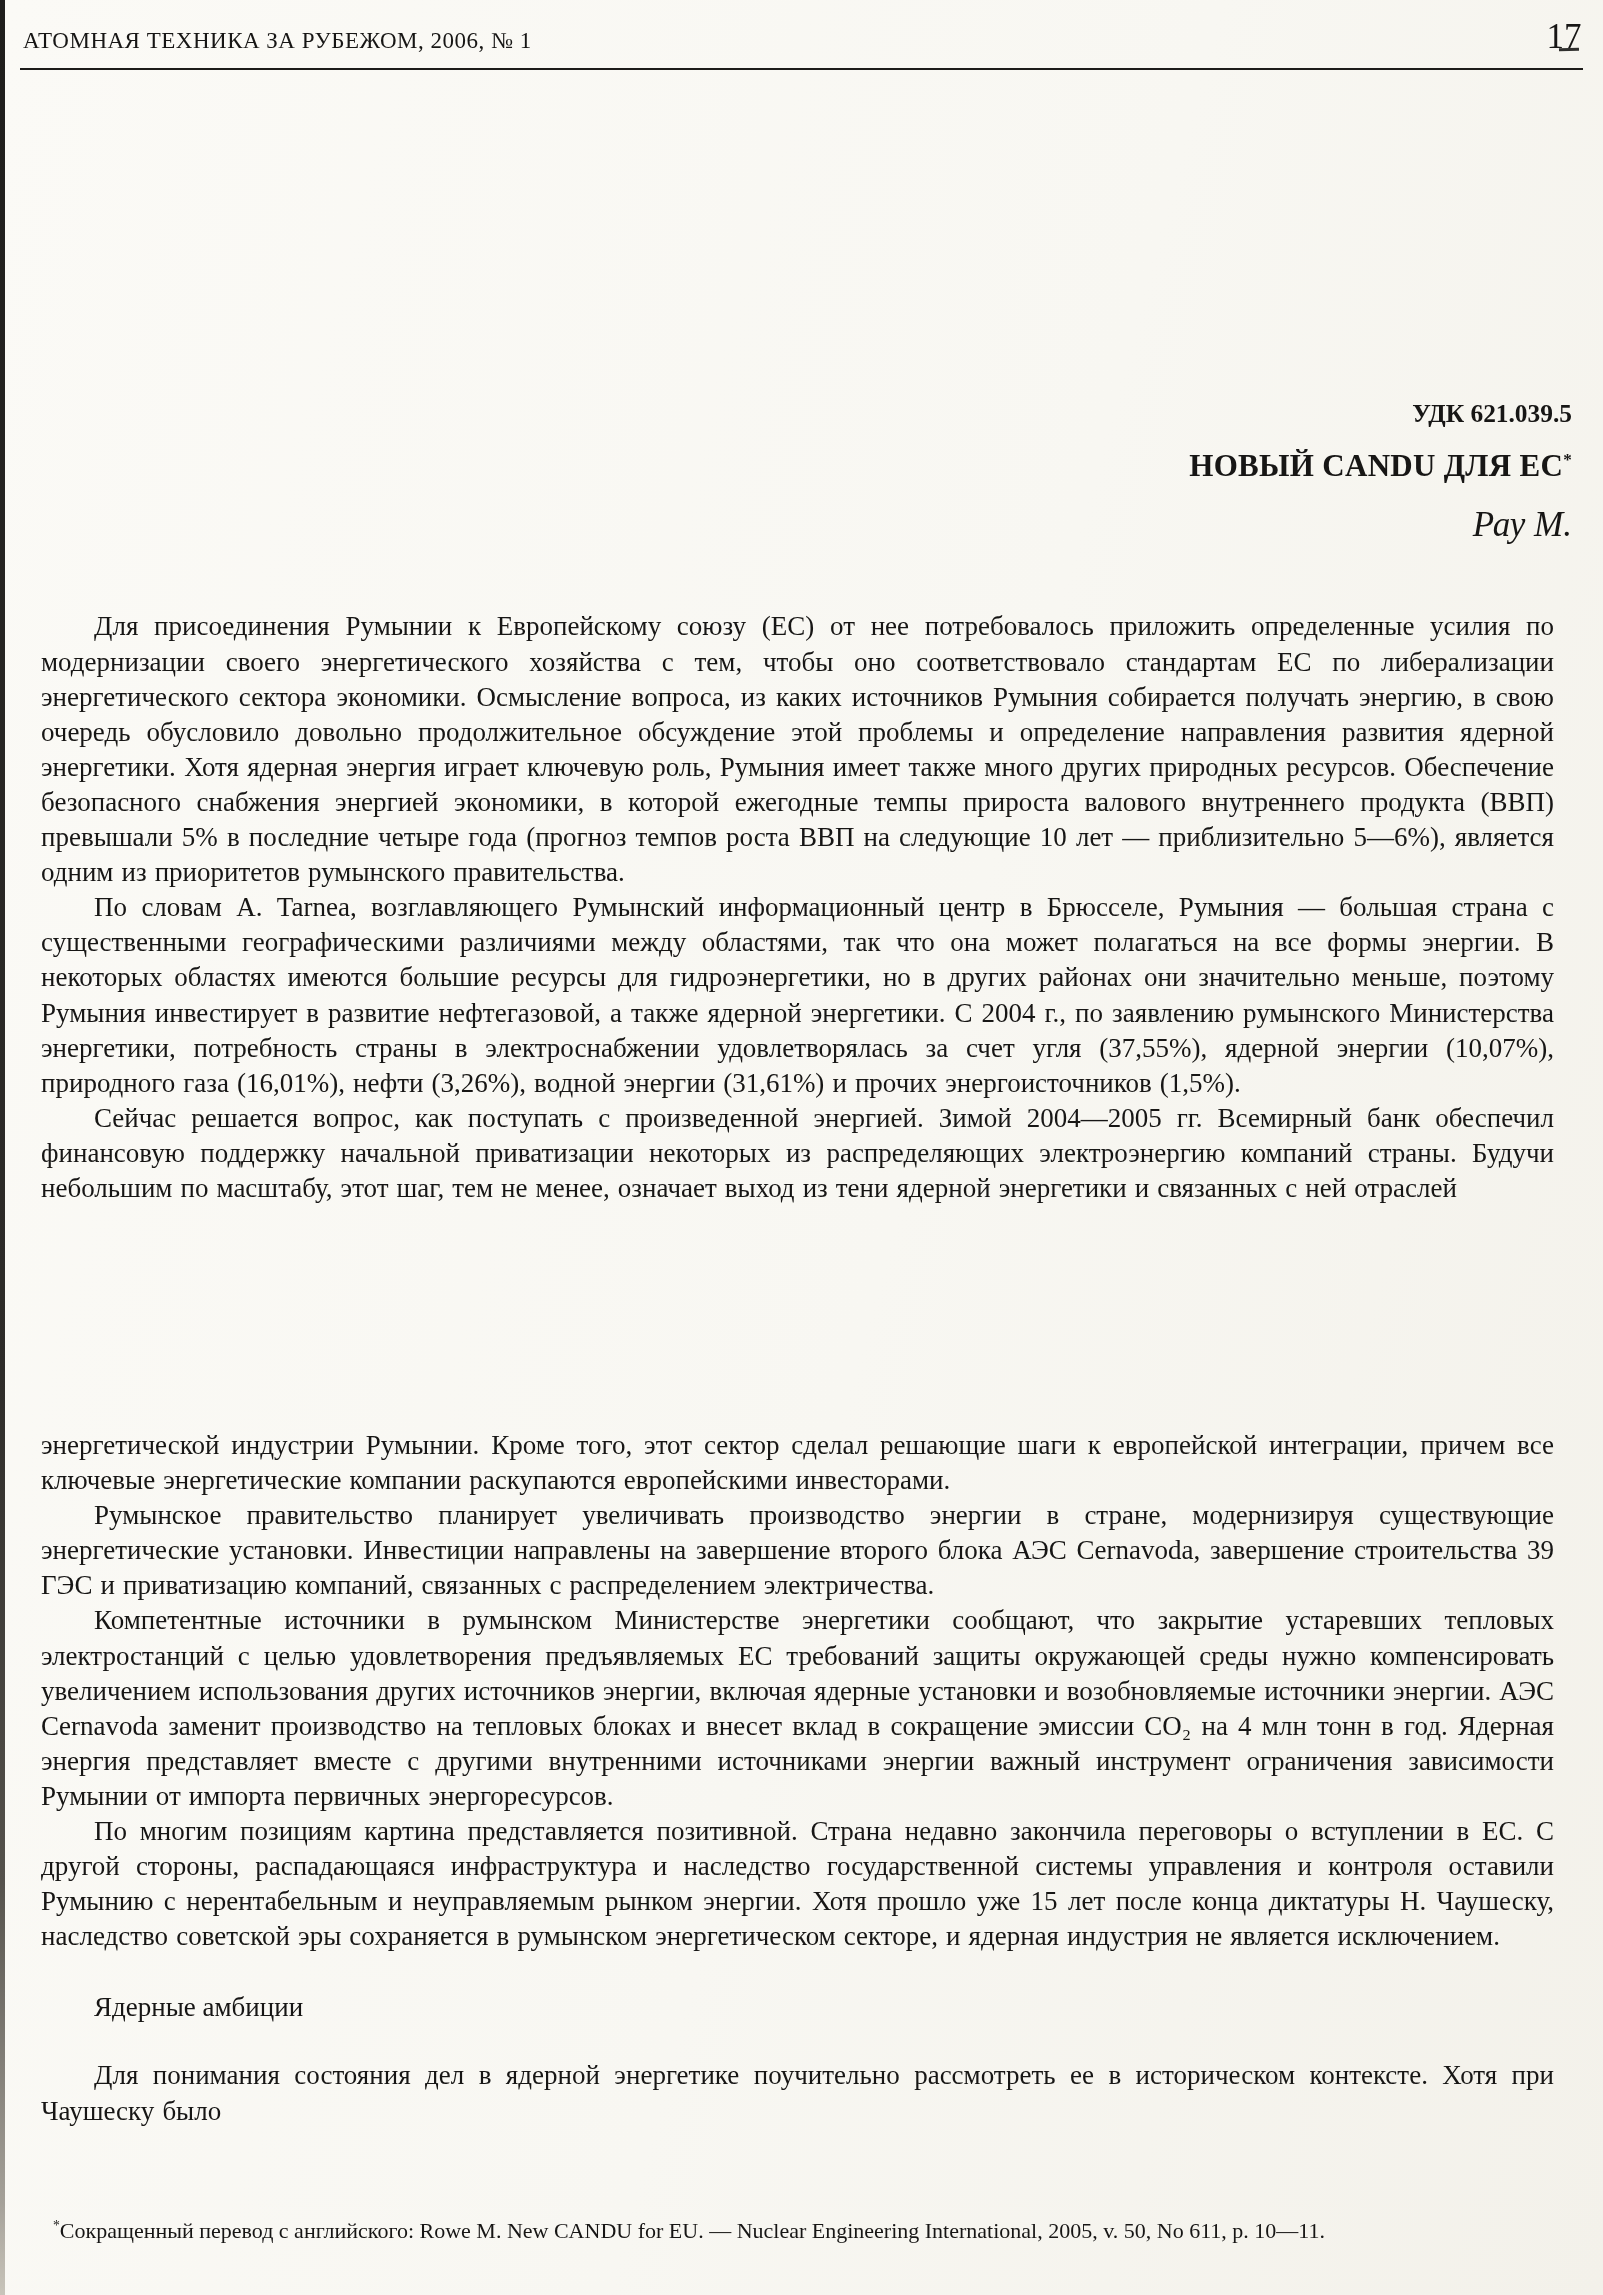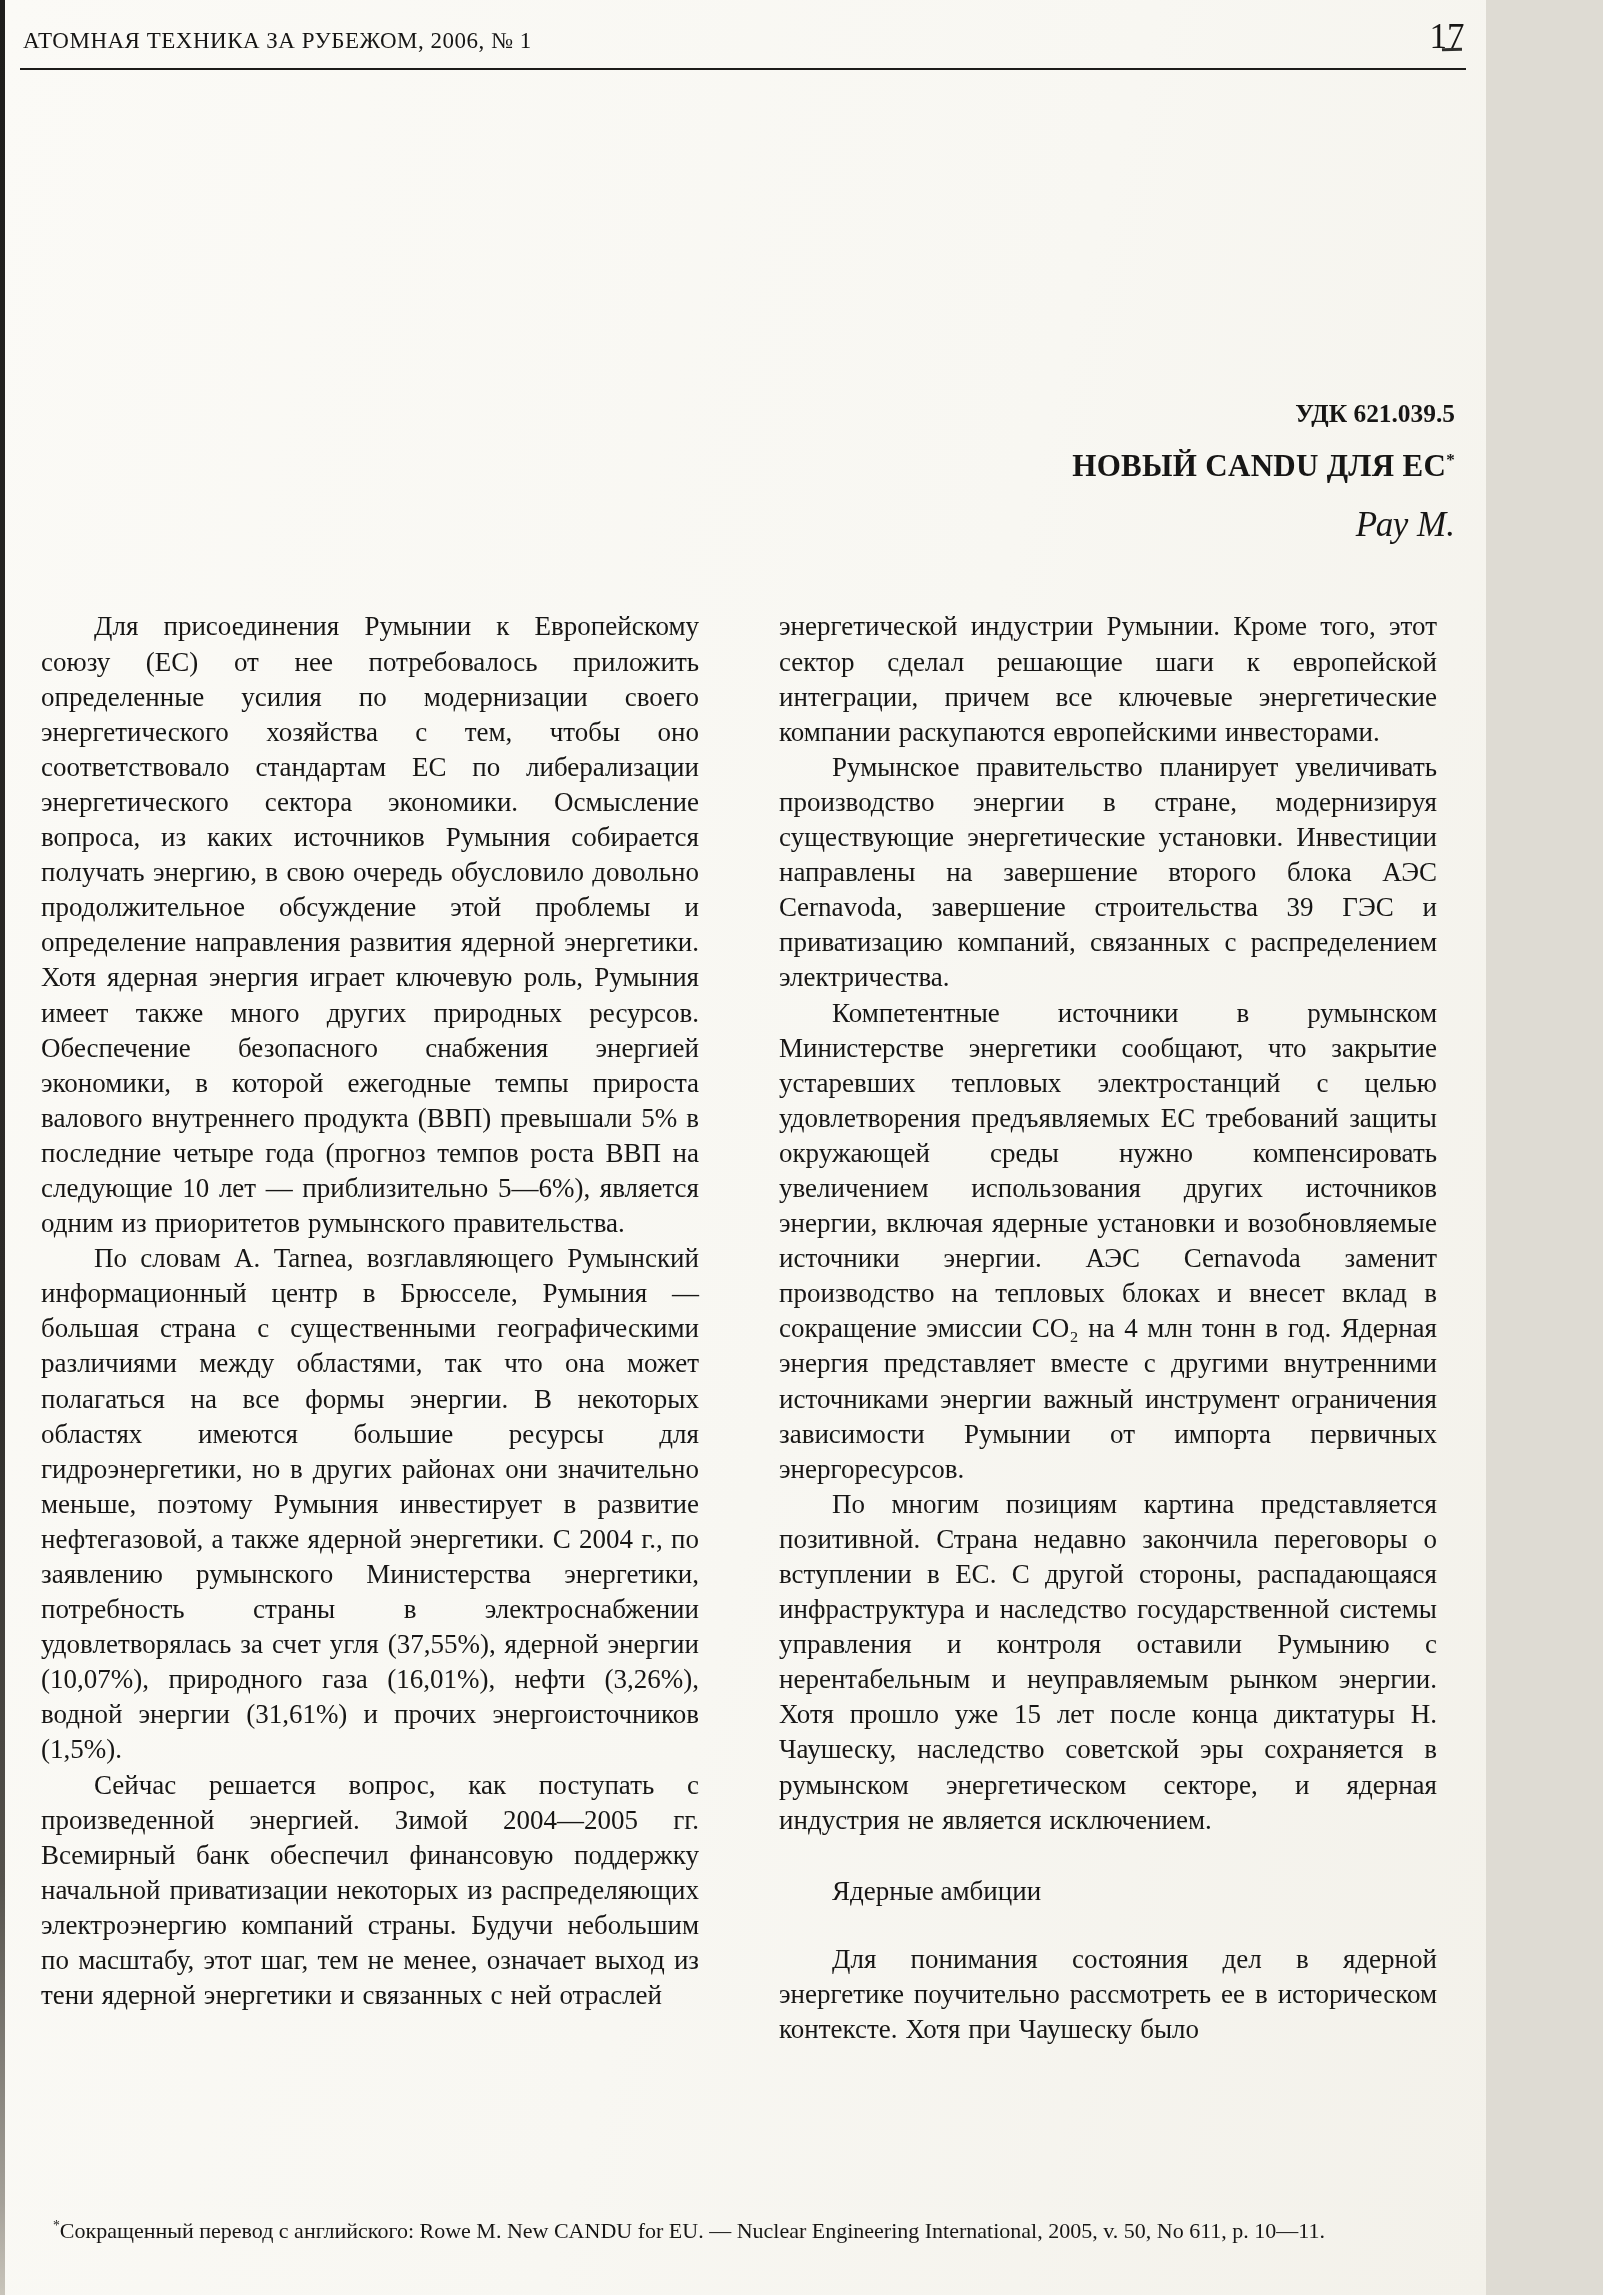--- a/index.html
+++ b/index.html
@@ -4,21 +4,21 @@
 <style>
   * { box-sizing: border-box; }
   html, body { margin: 0; padding: 0; }
   body {
     width: 1603px; height: 2295px;
     background: #dedbd3;
     font-family: "Liberation Serif", "DejaVu Serif", serif;
   }
   .page {
     position: relative;
-    width: 1486px; height: 2295px;
+    width: 1603px; height: 2295px;
     background: linear-gradient(105deg, #fbfaf6 0%, #f8f7f2 55%, #f3f1ea 100%);
     color: #171615;
     overflow: hidden;
   }
   
   .scan-edge {
     position: absolute; left: 0; top: 0; width: 4.7px; height: 100%;
     background: linear-gradient(to bottom, #1f1e1c 0%, #2e2c29 60%, #55524c 82%, #a5a199 96%, #c9c5bb 100%);
   }
   .pagenum-tick {
@@ -42,20 +42,21 @@
   .title { margin: 20px 0 0 0; font-size: 31px; font-weight: bold; letter-spacing: 0.3px; }
   .title sup { font-size: 55%; vertical-align: super; }
   .author { margin-top: 21.4px; font-style: italic; font-size: 35px; }
   
   .columns {
     display: flex; gap: 80px;
     margin: 64px 49px 0 41px;
     height: 1557px; overflow: hidden;
     font-size: 27px; line-height: 1.3;
     text-align: justify;
+    flex-direction: column;
   }
   .col { flex: 1 1 0; min-width: 0; }
   .col p { margin: 0; text-indent: 53px; word-spacing: 1.3px; }
   .col p.continuation { text-indent: 0; }
   .col h2 {
     margin: 36px 0 33px 53px;
     font-size: 27px; font-weight: normal; text-align: left;
   }
   
   .footnote {

